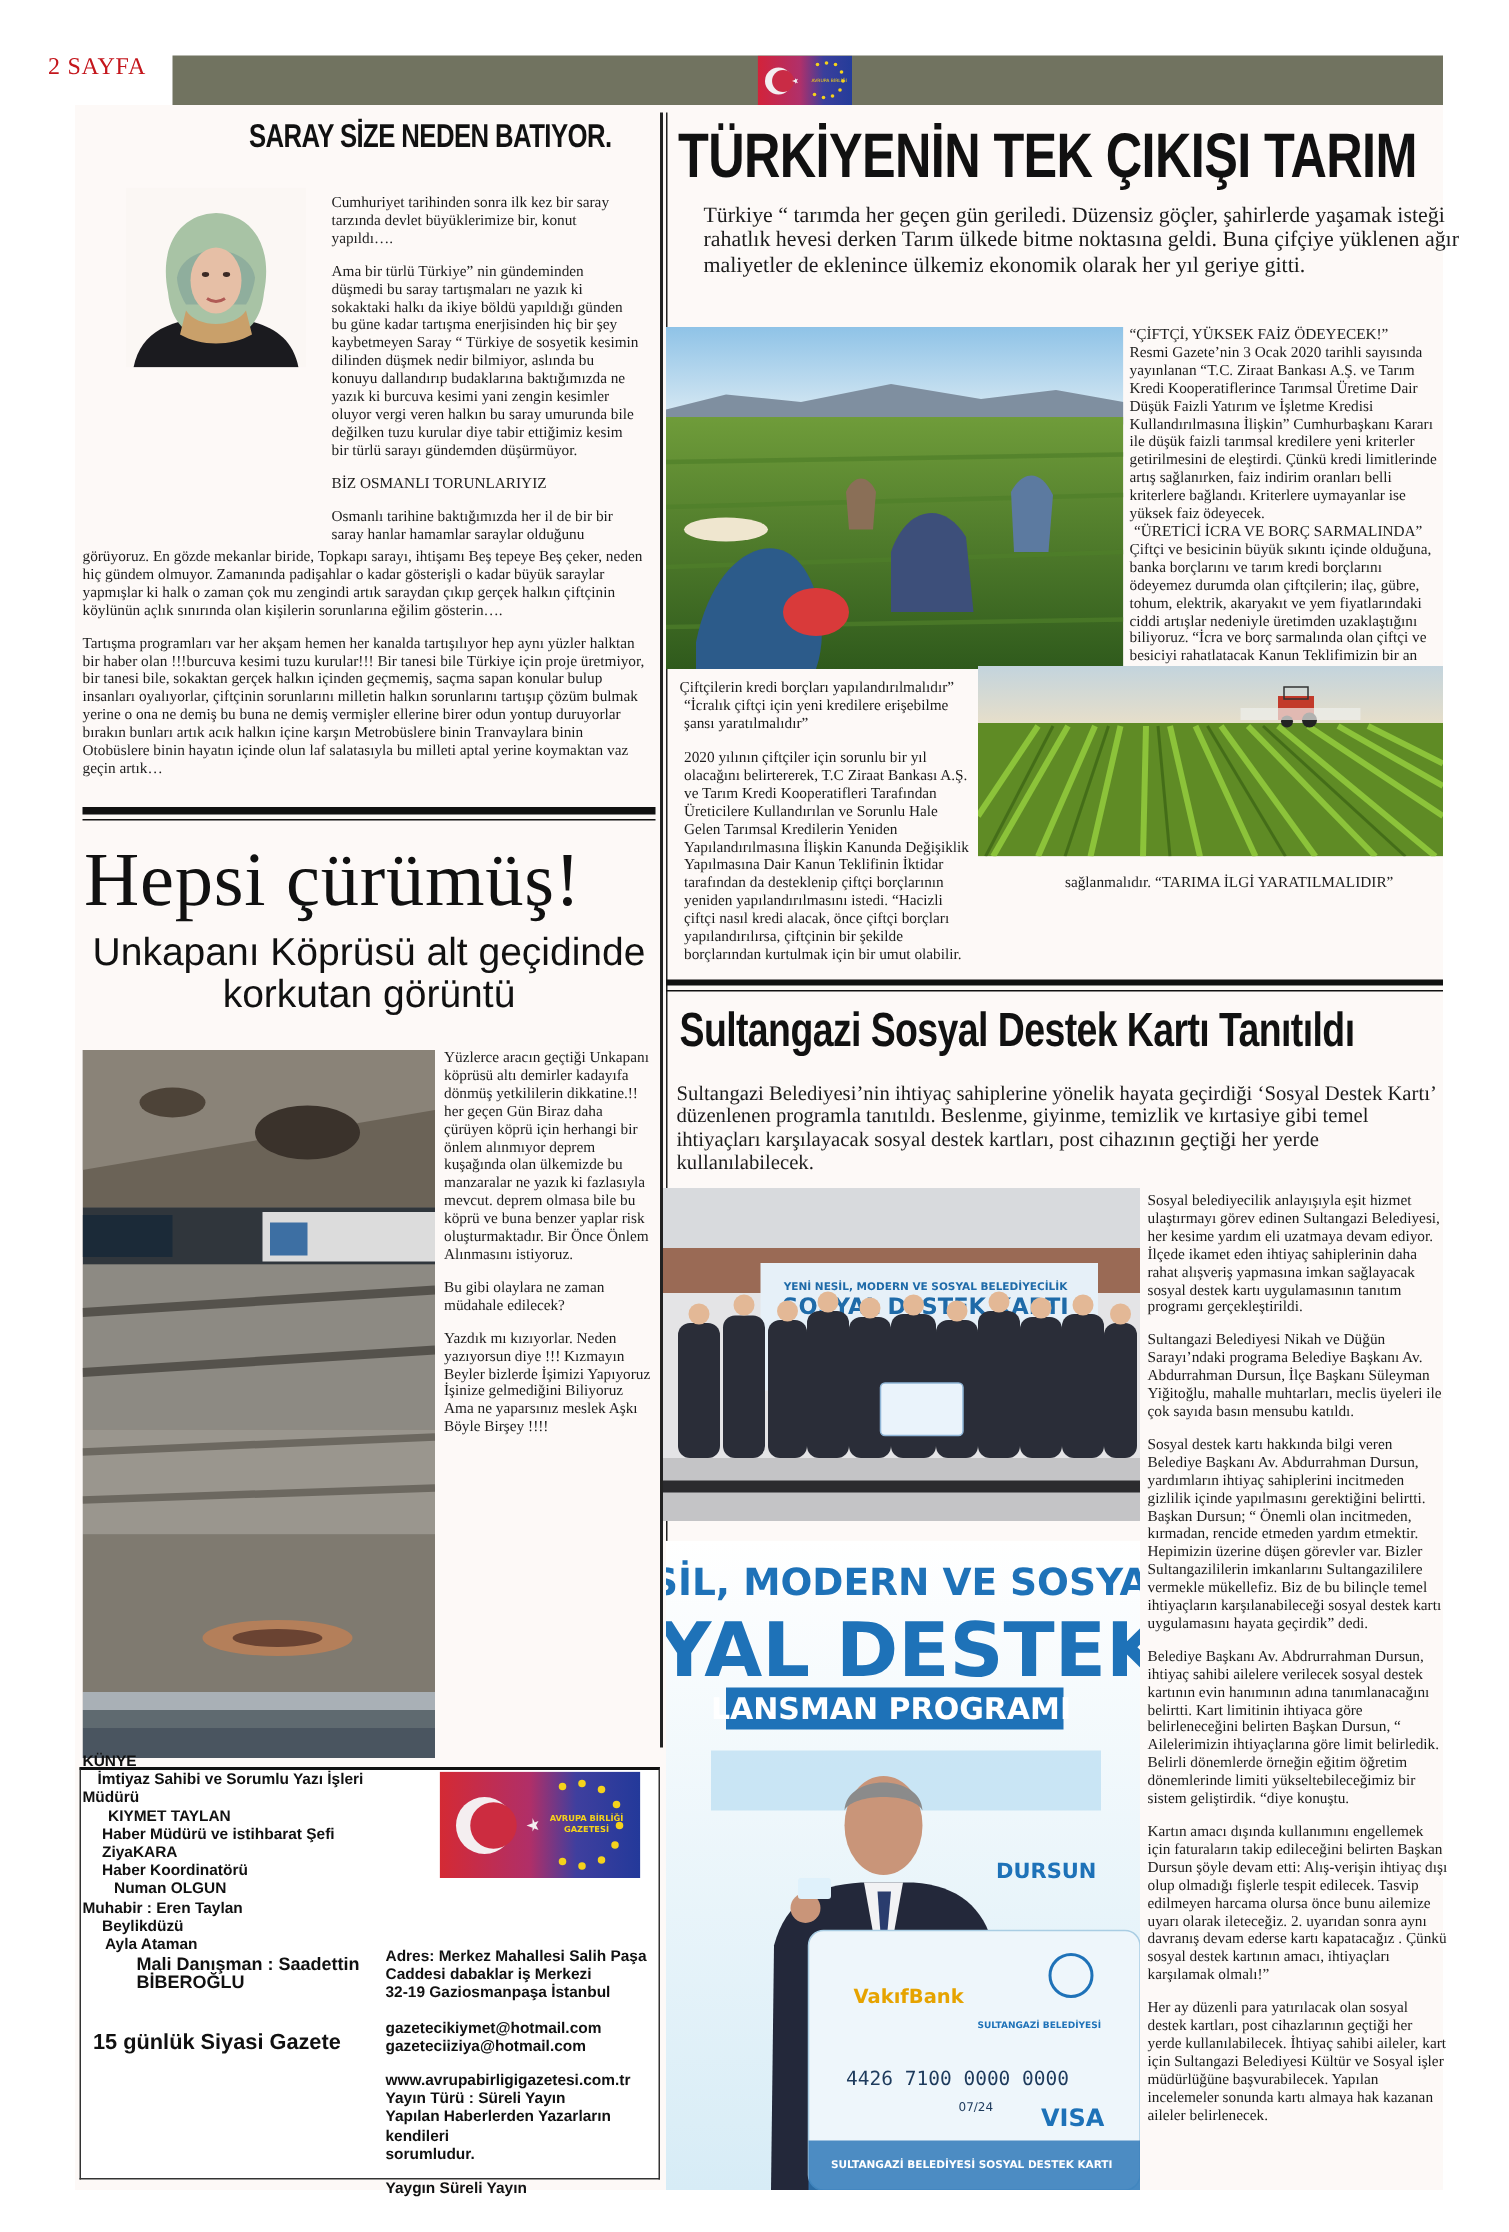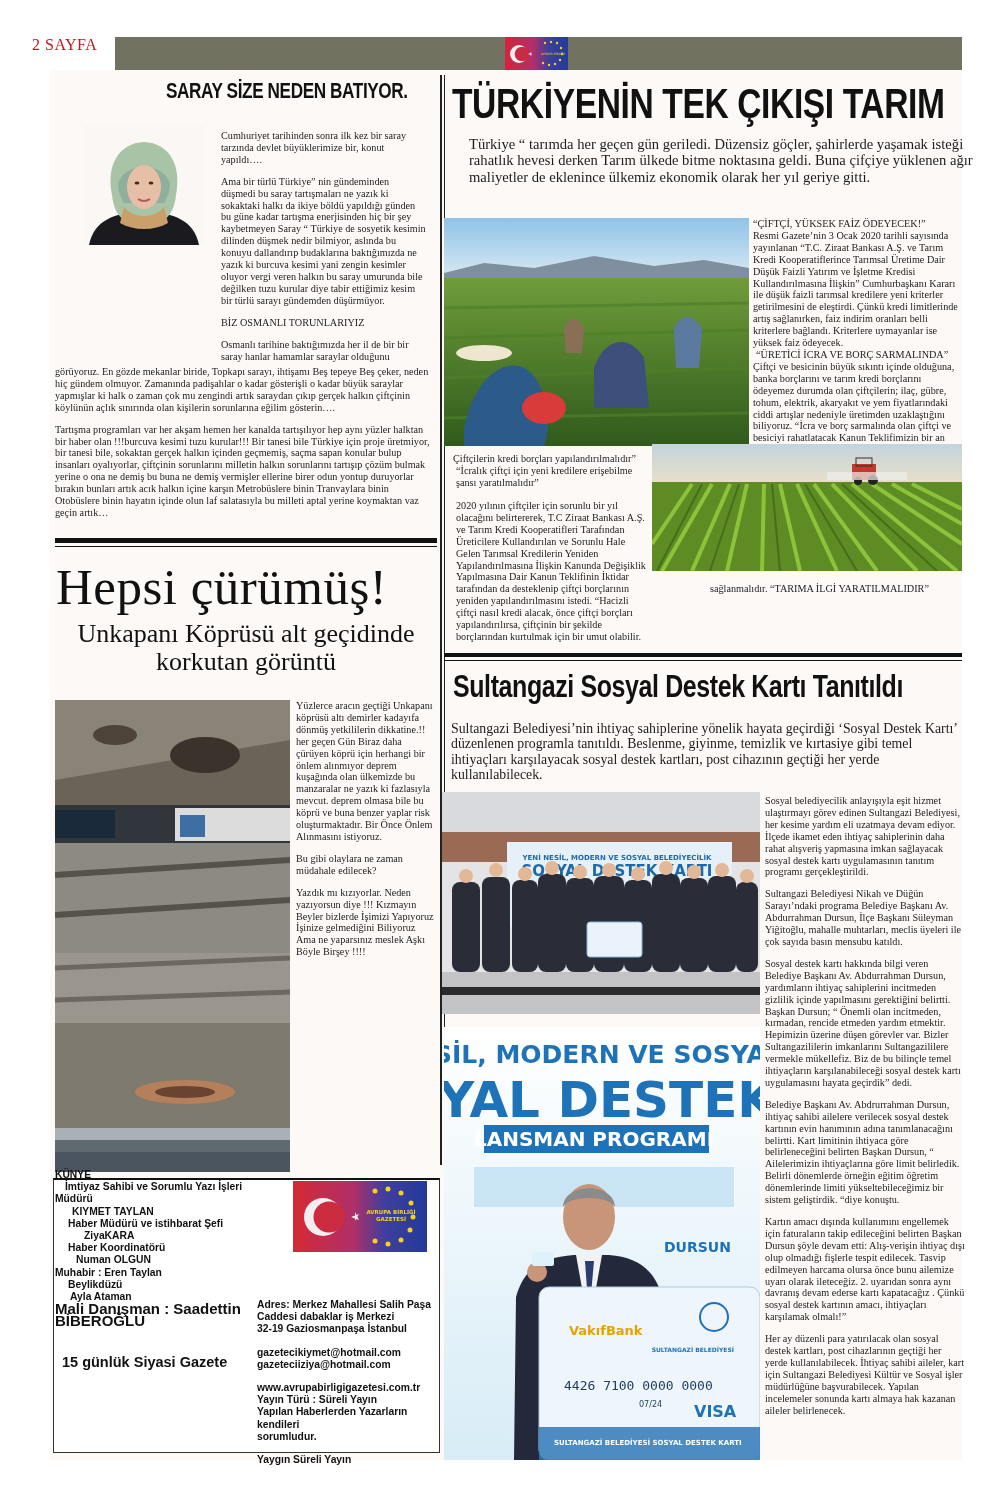--- a/index.html
+++ b/index.html
@@ -176,21 +176,21 @@
 </div>
 <div class="abs body-s" style="left:453px;top:500px;width:250px;">
   <div style="padding-left:3px;width:192px;">2020 yılının çiftçiler için sorunlu bir yıl olacağını belirtererek, T.C Ziraat Bankası A.Ş. ve Tarım Kredi Kooperatifleri Tarafından Üreticilere Kullandırılan ve Sorunlu Hale Gelen Tarımsal Kredilerin Yeniden Yapılandırılmasına İlişkin Kanunda Değişiklik Yapılmasına Dair Kanun Teklifinin İktidar tarafından da desteklenip çiftçi borçlarının yeniden yapılandırılmasını istedi. “Hacizli çiftçi nasıl kredi alacak, önce çiftçi borçları yapılandırılırsa, çiftçinin bir şekilde borçlarından kurtulmak için bir umut olabilir.</div>
 </div>
 <div class="abs body-s" style="left:710px;top:583px;width:250px;">sağlanmalıdır. “TARIMA İLGİ YARATILMALIDIR”</div>
 
 <div class="abs hrule" style="left:444px;top:653px;width:518px;height:4px;"></div>
 <div class="abs hrule" style="left:444px;top:660px;width:518px;height:1px;"></div>
 
 <div class="abs" style="left:56px;top:558px;font-family:'Liberation Serif',serif;font-size:51px;line-height:58px;color:#111;letter-spacing:0.5px;">Hepsi çürümüş!</div>
-<div class="abs" style="left:56px;top:620px;width:380px;text-align:center;font-family:Liberation Serif, serif;font-size:26px;line-height:28px;color:#111;">Unkapanı Köprüsü alt geçidinde korkutan görüntü</div>
+<div class="abs" style="left:56px;top:620px;width:380px;text-align:center;font-family:Liberation Sans, sans-serif;font-size:26px;line-height:28px;color:#111;">Unkapanı Köprüsü alt geçidinde korkutan görüntü</div>
 
 <div class="abs img" style="left:55px;top:700px;width:235px;height:472px;">
   <svg width="235" height="472" viewBox="0 0 235 472">
     <rect width="235" height="472" fill="#77726a"></rect>
     <rect y="0" width="235" height="105" fill="#6b6357"></rect>
     <path d="M0,0 L235,0 L235,40 L0,80 Z" fill="#8a8378"></path>
     <ellipse cx="150" cy="55" rx="35" ry="18" fill="#3a322b"></ellipse>
     <ellipse cx="60" cy="35" rx="22" ry="10" fill="#4d4338"></ellipse>
     <rect y="105" width="235" height="38" fill="#30363c"></rect>
     <rect x="0" y="110" width="60" height="28" fill="#1b2a38"></rect>
@@ -308,27 +308,27 @@
 </div>
 
 <div class="abs" style="left:53px;top:1178px;width:385px;height:272px;border:1px solid #333;border-top:2px solid #111;background:#ffffff;"></div>
 
 <div class="abs kunye" style="left:55px;top:1169px;width:215px;">
   <div>KÜNYE</div>
   <div style="padding-left:10px;">İmtiyaz Sahibi ve Sorumlu Yazı İşleri</div>
   <div>Müdürü</div>
   <div style="padding-left:17px;">KIYMET TAYLAN</div>
   <div style="padding-left:13px;">Haber Müdürü ve istihbarat Şefi</div>
-  <div style="padding-left:29px;">ZiyaKARA</div>
+  <div style="padding-left:13px;">ZiyaKARA</div>
   <div style="padding-left:13px;">Haber Koordinatörü</div>
   <div style="padding-left:21px;">Numan OLGUN</div>
   <div>Muhabir : Eren Taylan</div>
   <div style="padding-left:13px;">Beylikdüzü</div>
   <div style="padding-left:15px;">Ayla Ataman</div>
-  <div style="font-size:15px;">Mali Danışman : Saadettin BİBEROĞLU</div>
+  <div style="font-size:12px;margin-left:36px;">Mali Danışman : Saadettin BİBEROĞLU</div>
 </div>
 
 <div class="abs" style="left:62px;top:1354px;font-family:'Liberation Sans',sans-serif;font-size:14.5px;font-weight:bold;color:#111;">15 günlük Siyasi Gazete</div>
 
 <div class="abs img" style="left:293px;top:1181px;width:134px;height:71px;">
   <svg width="134" height="71" viewBox="0 0 134 71">
     <defs>
         <linearGradient id="fg2" x1="0" x2="1">
           <stop offset="0" stop-color="#d42a34"></stop>
           <stop offset="0.45" stop-color="#b02f68"></stop>

